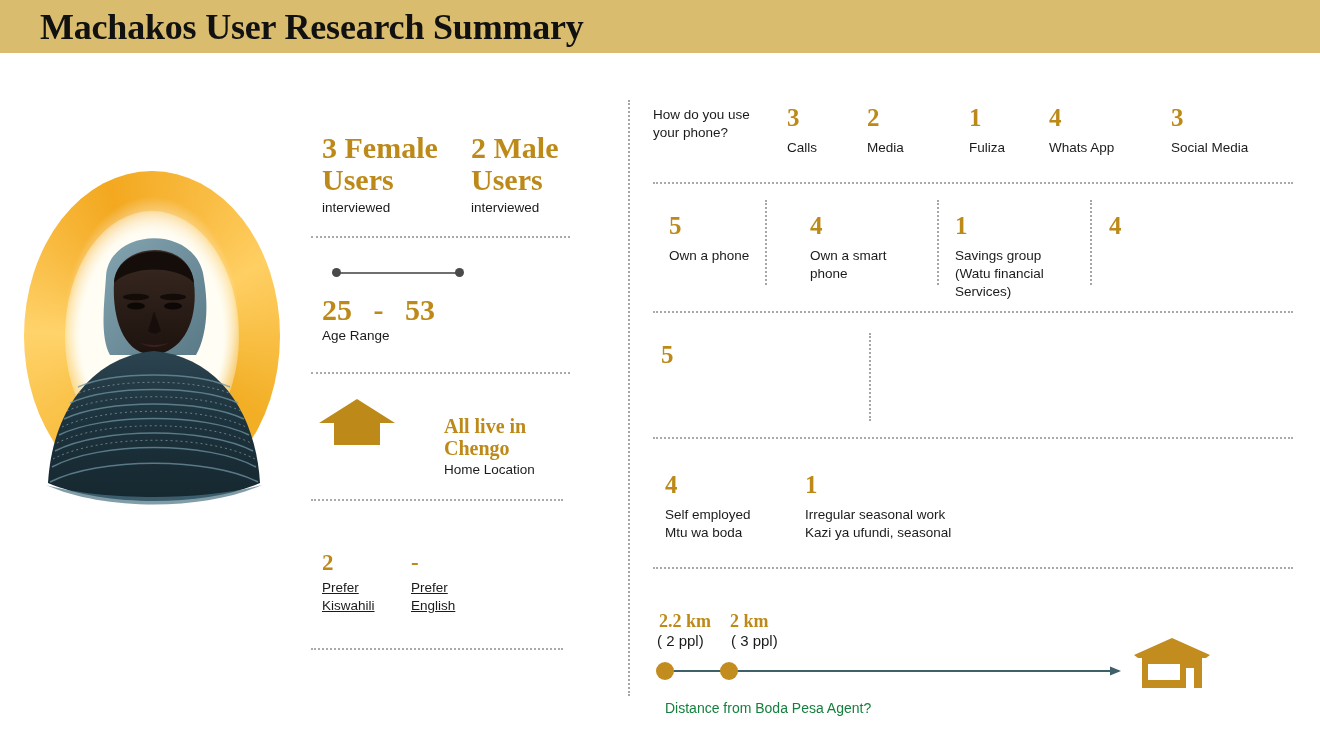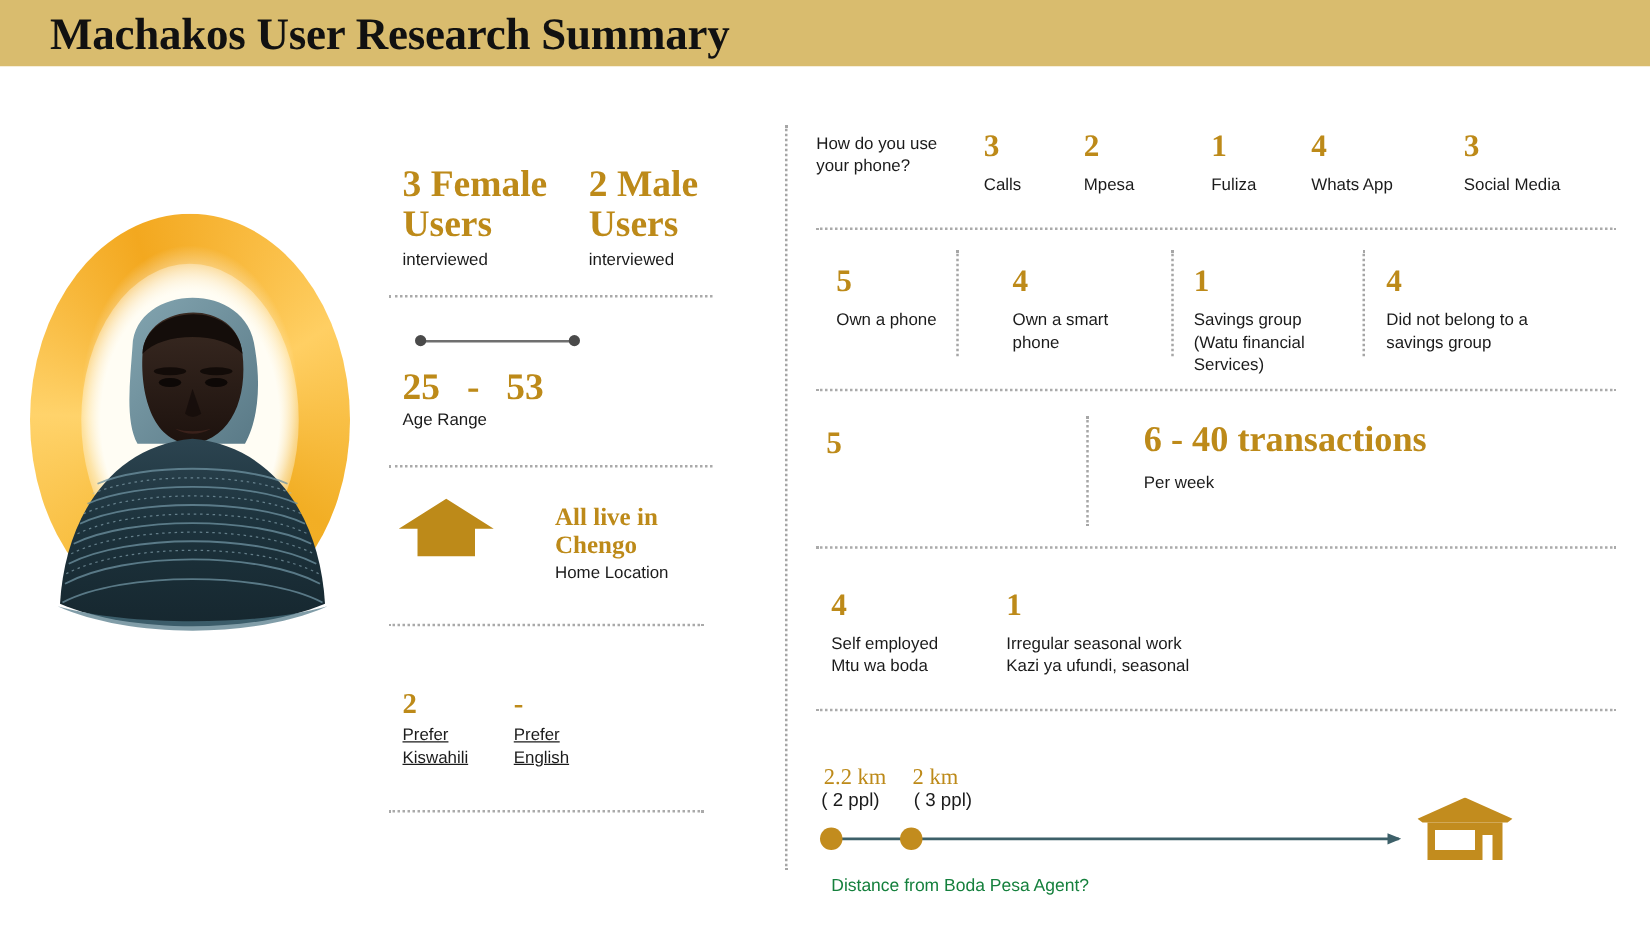--- a/index.html
+++ b/index.html
@@ -111,21 +111,21 @@
   .slider-dot.b { left: 123px; }
 
   .age-row { position: absolute; left: 11px; top: 268px; }
   .age-row .nums { font-size: 30px; line-height: 1; }
   .age-row .nums .dash { color: #bd8a19; padding: 0 14px; }
   .age-row .sub { margin-top: 2px; }
 
   
   .home-block { position: absolute; left: 7px; top: 368px; width: 250px; }
   .home-icon { position: absolute; left: 0; top: 2px; width: 78px; height: 50px; }
-  .home-text { position: absolute; left: 126px; top: 8px; width: 130px; }
+  .home-text { position: absolute; left: 126px; top: 20px; width: 130px; }
   .home-text .ttl { font-size: 20px; line-height: 1.12; }
   .home-text .sub { margin-top: 1px; }
 
   
   .lang-block { position: absolute; top: 524px; }
   .lang-kisw { left: 11px; }
   .lang-eng  { left: 100px; }
   .lang-block .num { font-size: 23px; line-height: 1; }
   .lang-block .sub { margin-top: 5px; text-decoration: underline; }
 
@@ -174,21 +174,21 @@
     color: #bd8a19;
     font-size: 29px;
     line-height: 1;
   }
 
   
   .dist { position: absolute; left: 0; top: 600px; width: 560px; }
   .dist-km {
     position: absolute;
     font-family: "Liberation Serif", serif;
-    font-weight: normal;
+    font-weight: bold;
     color: #bd8a19;
     font-size: 18px;
     line-height: 1;
   }
   .dist-ppl {
     position: absolute;
     font-size: 15px;
     color: #1b1b1b;
   }
   .dist-line { position: absolute; left: 2px; top: 60px; width: 470px; height: 22px; }
@@ -334,21 +334,21 @@
 <div class="rightcol">
 
   <div class="qlabel" style="left:0px; top:106px; width:120px;">How do you use your phone?</div>
 
   <div class="cell" style="left:134px; top:105px; width:70px;">
     <div class="num">3</div>
     <div class="lbl">Calls</div>
   </div>
   <div class="cell" style="left:214px; top:105px; width:80px;">
     <div class="num">2</div>
-    <div class="lbl">Mpesa</div>
+    <div class="lbl">Media</div>
   </div>
   <div class="cell" style="left:316px; top:105px; width:80px;">
     <div class="num">1</div>
     <div class="lbl">Fuliza</div>
   </div>
   <div class="cell" style="left:396px; top:105px; width:100px;">
     <div class="num">4</div>
     <div class="lbl">Whats App</div>
   </div>
   <div class="cell" style="left:518px; top:105px; width:110px;">
@@ -371,34 +371,29 @@
   <div class="vdots" style="left:284px; top:200px; height:85px;"></div>
 
   <div class="cell" style="left:302px; top:213px; width:118px;">
     <div class="num">1</div>
     <div class="lbl">Savings group (Watu financial Services)</div>
   </div>
   <div class="vdots" style="left:437px; top:200px; height:85px;"></div>
 
   <div class="cell" style="left:456px; top:213px; width:150px;">
     <div class="num">4</div>
-    <div class="lbl">Did not belong to a savings group</div>
   </div>
 
   <div class="hdots" style="left:0px; top:311px; width:640px;"></div>
 
   <div class="cell" style="left:8px; top:342px; width:165px;">
     <div class="num">5</div>
   </div>
   <div class="vdots" style="left:216px; top:333px; height:88px;"></div>
 
-  <div class="cell" style="left:262px; top:338px; width:320px;">
-    <div class="bigphrase">6 - 40 transactions</div>
-    <div class="lbl" style="margin-top:10px;">Per week</div>
-  </div>
 
   <div class="hdots" style="left:0px; top:437px; width:640px;"></div>
 
   <div class="cell" style="left:12px; top:472px; width:135px;">
     <div class="num">4</div>
     <div class="lbl">
       <span>Self employed</span><br>
       <span>Mtu wa boda</span>
     </div>
   </div>

